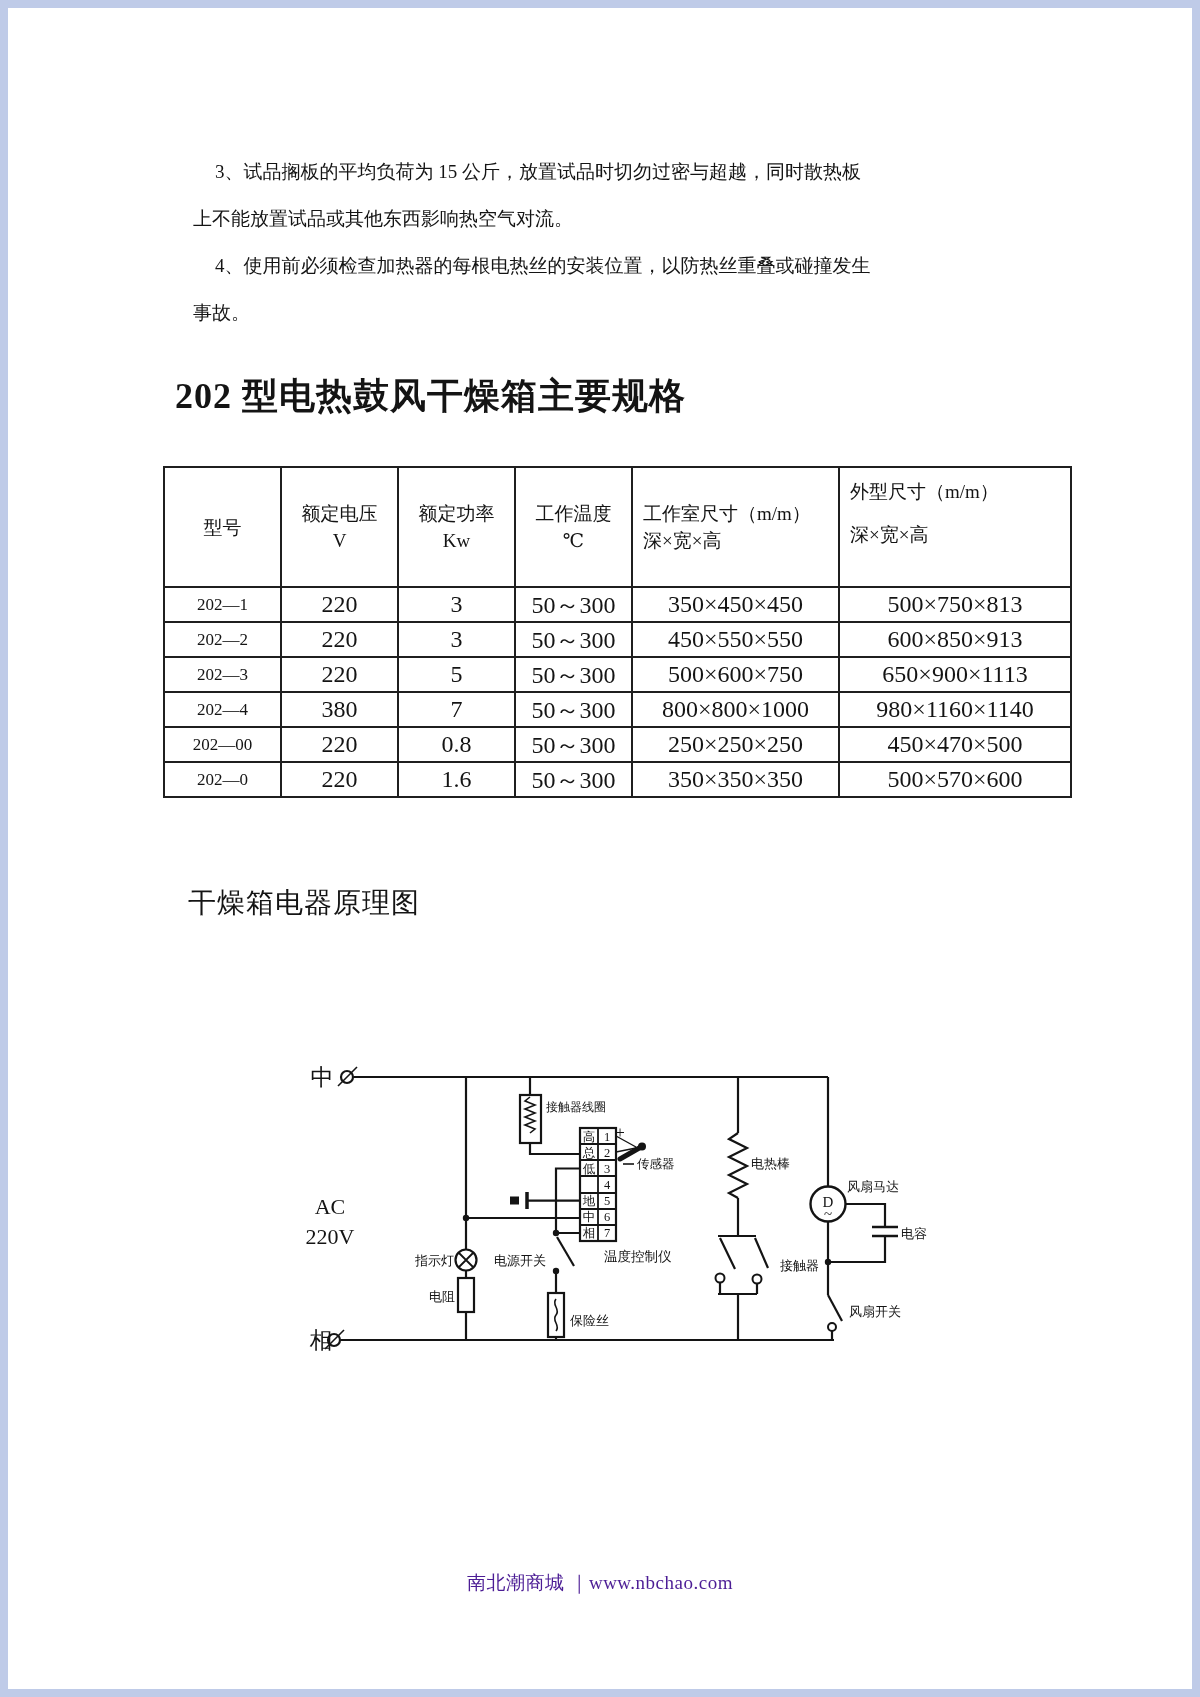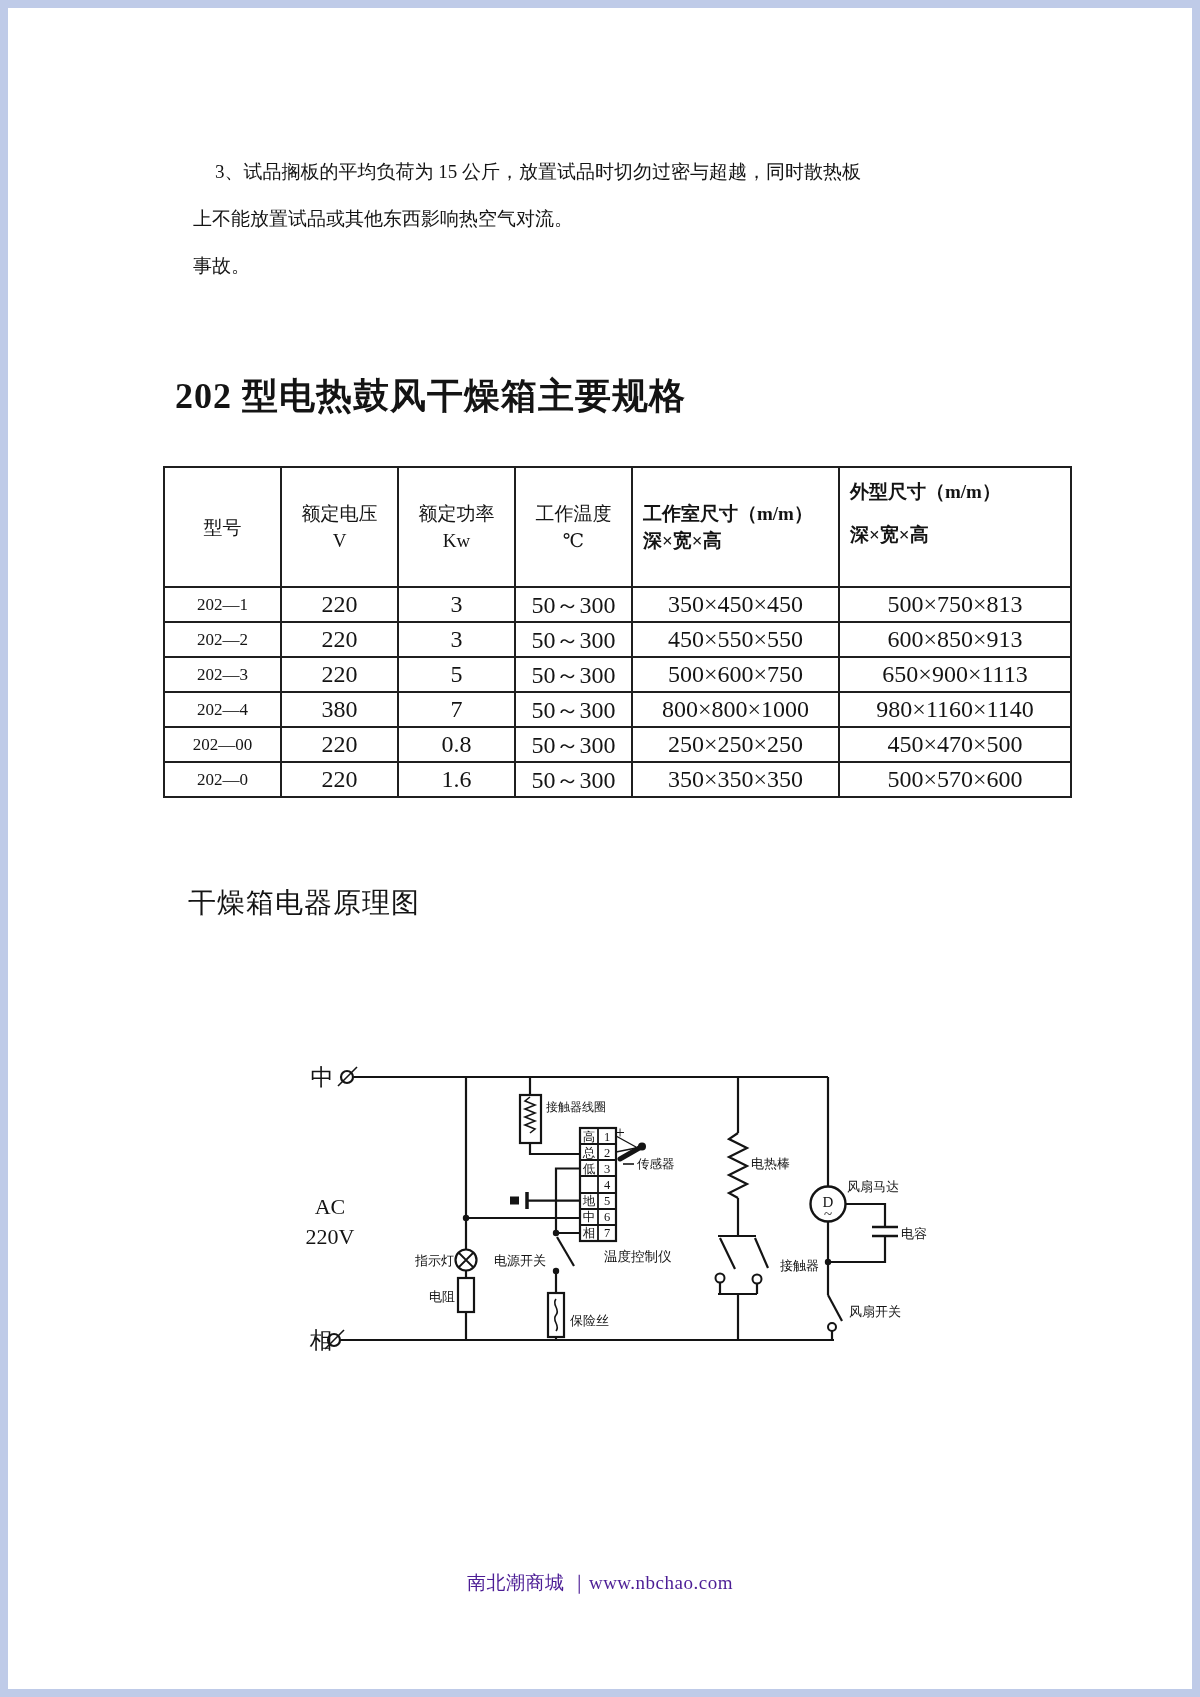--- a/index.html
+++ b/index.html
@@ -17,38 +17,39 @@
     position:absolute;left:155px;top:458px;width:875px;
     border-collapse:collapse;table-layout:fixed;
   }
   table.spec td{
     border:2px solid #1f1f1f;text-align:center;vertical-align:middle;
     font-size:24px;padding:0;overflow:hidden;
   }
   table.spec tr.hdr td{height:108px;font-size:19px;line-height:27px;}
   table.spec tr.datarow td{height:33px;}
   table.spec td.model{font-size:17px;}
-  table.spec td.lefty{text-align:left;padding-left:10px;font-weight:bold;}
+  table.spec td.lefty{text-align:left;padding-left:10px;}
   table.spec td.split{vertical-align:top;padding-top:10px;}
   table.spec td.split .l2{margin-top:16px;}
   .diagram{position:absolute;left:280px;top:1040px;}
   .footer{
     position:absolute;left:0;top:1562px;width:100%;text-align:center;
     font-size:19px;color:#4c1d95;letter-spacing:0.5px;
   }
   svg text{font-family:"Liberation Serif","DejaVu Serif",serif;fill:#141414;}
 </style>
 </head>
 <body>
 
 <div class="page">
 
   <div class="bodytext">
     <div class="line indent">3、试品搁板的平均负荷为 15 公斤，放置试品时切勿过密与超越，同时散热板</div>
     <div class="line">上不能放置试品或其他东西影响热空气对流。</div>
+    <div class="line indent">4、使用前必须检查加热器的每根电热丝的安装位置，以防热丝重叠或碰撞发生</div>
     <div class="line">事故。</div>
   </div>
 
   <div class="h1">202 型电热鼓风干燥箱主要规格</div>
 
   <table class="spec">
     <tbody>
         <tr class="hdr">
       <td style="width:115px">
             <div>型号</div>

